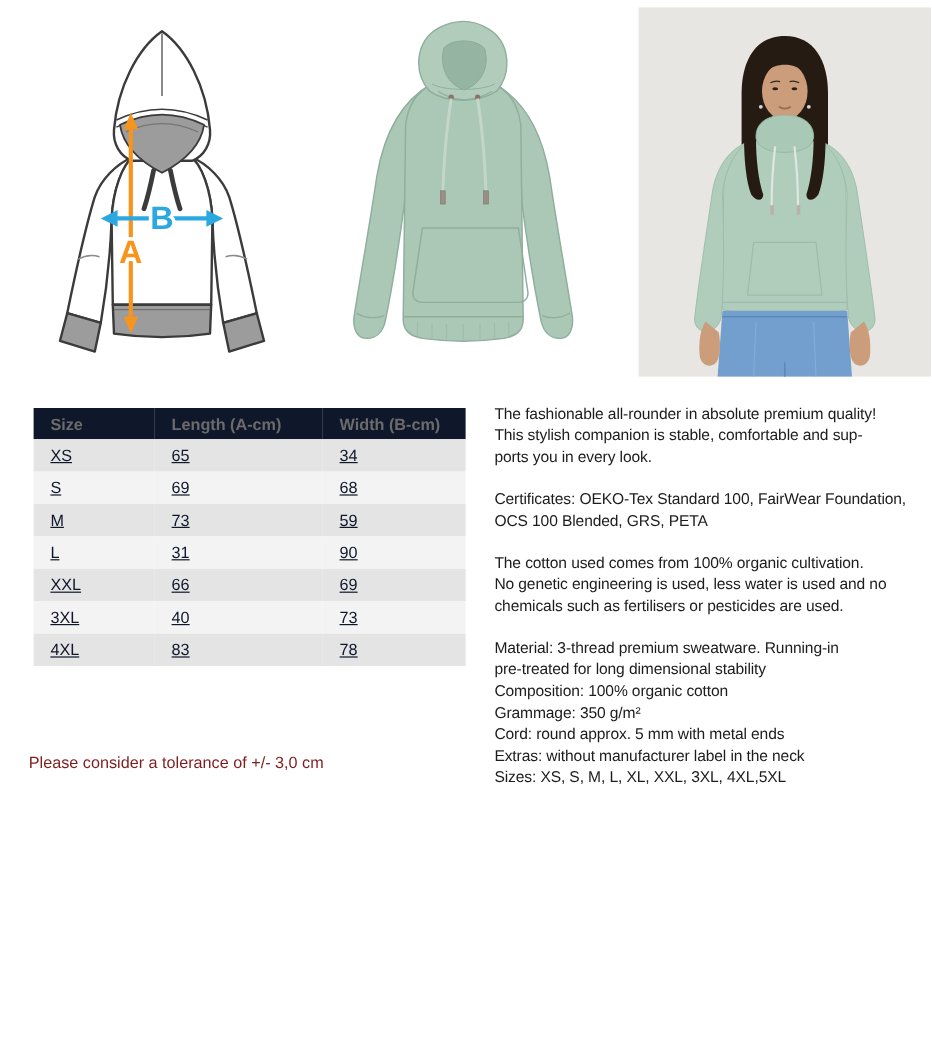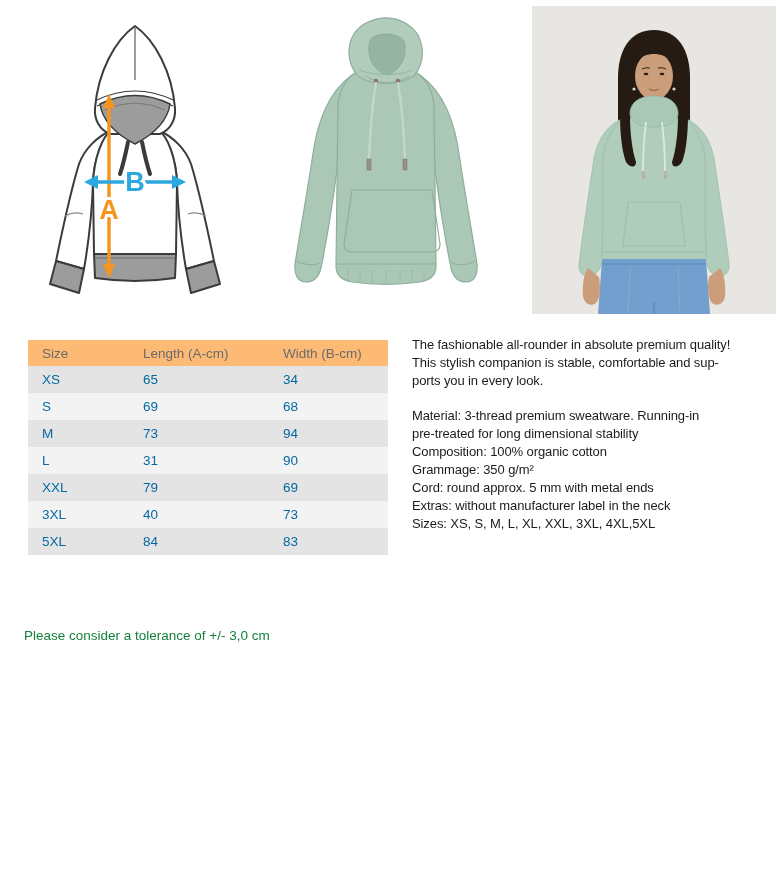--- a/index.html
+++ b/index.html
@@ -18,32 +18,32 @@
   
   .size-table{
     position:absolute;left:28px;top:340px;width:360px;
     border-collapse:collapse;table-layout:fixed;
     font-size:13.5px;
   }
   .size-table col.c1{width:101px;}
   .size-table col.c2{width:140px;}
   .size-table col.c3{width:119px;}
   .size-table th{
-    height:26px;text-align:left;font-weight:normal;
-    color:#6b6b6b;padding:0 0 0 14px;background:#fdba74;
+    height:26px;text-align:left;font-weight:bold;
+    color:#6b6b6b;padding:0 0 0 14px;background:#0f172a;
   }
   .size-table td{
-    height:27px;text-align:left;color:#0369a1;padding:0 0 0 14px;
+    height:27px;text-align:left;color:#0f172a;padding:0 0 0 14px;text-decoration:underline;
   }
   .size-table tbody tr:nth-child(odd) td{background:#e5e4e5;}
   .size-table tbody tr:nth-child(even) td{background:#f4f3f4;}
   
   .tolerance{
     position:absolute;left:24px;top:628px;
-    font-size:13.5px;color:#15803d;margin:0;
+    font-size:13.5px;color:#7f1d1d;margin:0;
   }
   
   .description{
     position:absolute;left:412px;top:336px;width:365px;
     font-size:13px;line-height:18px;color:#1c1c1c;
   }
   .description p{margin:0 0 17px 0;white-space:pre;letter-spacing:-0.1px;}
 </style>
 </head>
 <body>
@@ -193,51 +193,56 @@
         <td>34</td>
       </tr>
       <tr>
         <td>S</td>
         <td>69</td>
         <td>68</td>
       </tr>
       <tr>
         <td>M</td>
         <td>73</td>
-        <td>94</td>
+        <td>59</td>
       </tr>
       <tr>
         <td>L</td>
         <td>31</td>
         <td>90</td>
       </tr>
       <tr>
         <td>XXL</td>
-        <td>79</td>
+        <td>66</td>
         <td>69</td>
       </tr>
       <tr>
         <td>3XL</td>
         <td>40</td>
         <td>73</td>
       </tr>
       <tr>
-        <td>5XL</td>
-        <td>84</td>
+        <td>4XL</td>
         <td>83</td>
+        <td>78</td>
       </tr>
     </tbody>
   </table>
 
   <p class="tolerance">Please consider a tolerance of +/- 3,0 cm</p>
 
   <div class="description">
     <p>The fashionable all-rounder in absolute premium quality!
 This stylish companion is stable, comfortable and sup-
 ports you in every look.</p>
+    <p>Certificates: OEKO-Tex Standard 100, FairWear Foundation,
+OCS 100 Blended, GRS, PETA</p>
+    <p>The cotton used comes from 100% organic cultivation.
+No genetic engineering is used, less water is used and no
+chemicals such as fertilisers or pesticides are used.</p>
     <p>Material: 3-thread premium sweatware. Running-in
 pre-treated for long dimensional stability
 Composition: 100% organic cotton
 Grammage: 350 g/m²
 Cord: round approx. 5 mm with metal ends
 Extras: without manufacturer label in the neck
 Sizes: XS, S, M, L, XL, XXL, 3XL, 4XL,5XL</p>
   </div>
 
 </div>

